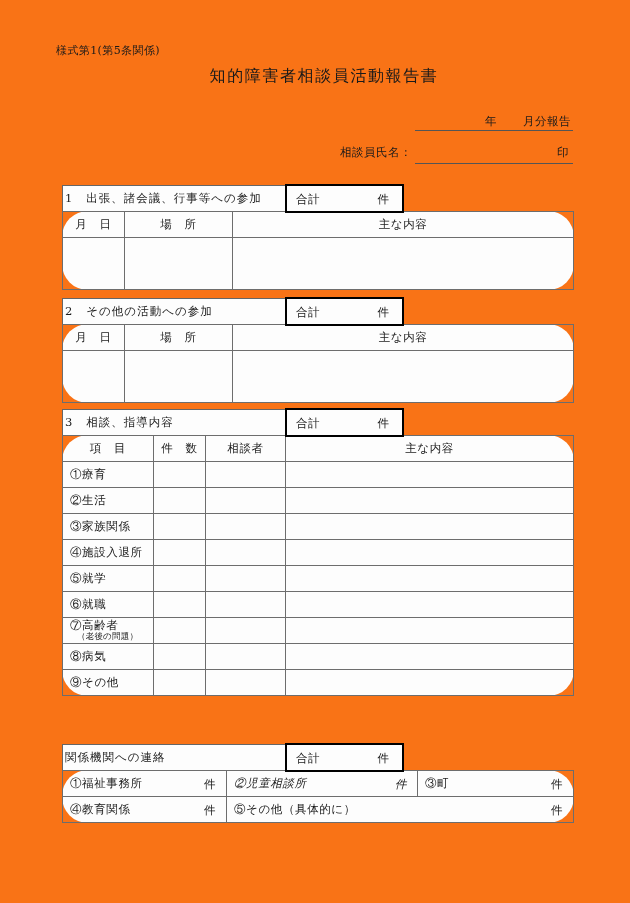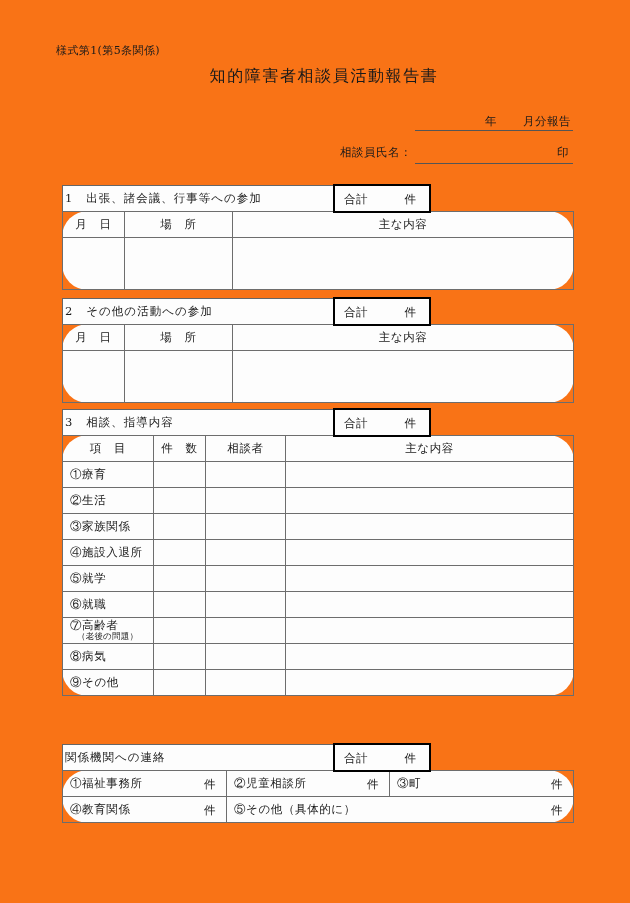--- a/index.html
+++ b/index.html
@@ -108,27 +108,26 @@
     font-size: 11.5px;
     letter-spacing: 1px;
     white-space: nowrap;
   }
   .title-text .num { margin-right: 13px; }
 
   .total-box {
     position: absolute;
     left: 223px;
     top: -1px;
-    width: 98px;
+    width: 119px;
     height: 29px;
     border: 2px solid #000;
     box-sizing: border-box;
     background: #fdfdfd;
     z-index: 3;
-    margin-left: 48px;
   }
   .total-box .t-label {
     position: absolute;
     left: 9px;
     top: 6px;
     font-size: 11.5px;
     letter-spacing: 0.5px;
   }
   .total-box .t-unit {
     position: absolute;
@@ -359,21 +358,21 @@
       <span class="t-label">合計</span>
       <span class="t-unit">件</span>
     </div>
     <table class="grid sec4" style="top:26px; width:512px;">
       <tbody>
           <tr>
         <td class="unit-cell" style="width:164px;">
           <span class="u-label">①福祉事務所</span>
           <span class="u-unit">件</span>
         </td>
-        <td class="unit-cell" style="width:163px;">
+        <td class="unit-cell" style="width:191px;font-style:italic;">
           <span class="u-label">②児童相談所</span>
           <span class="u-unit">件</span>
         </td>
         <td class="unit-cell">
           <span class="u-label">③町</span>
           <span class="u-unit">件</span>
         </td>
       </tr>
       <tr>
         <td class="unit-cell" style="width:164px;">

